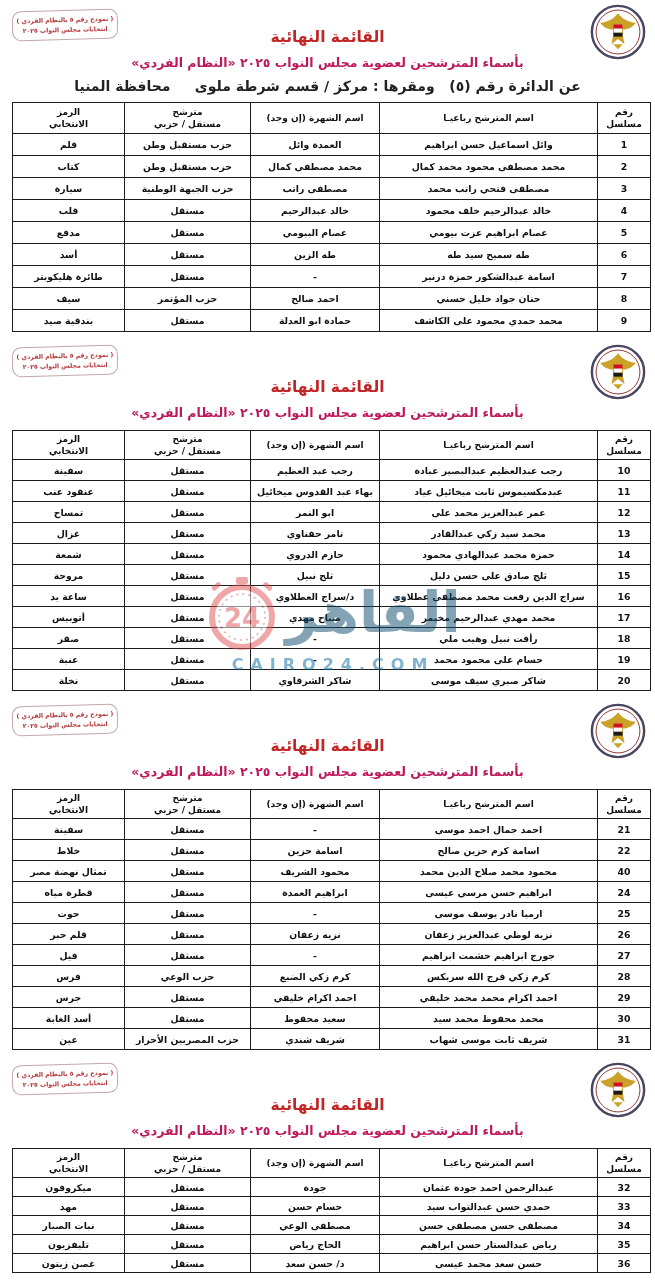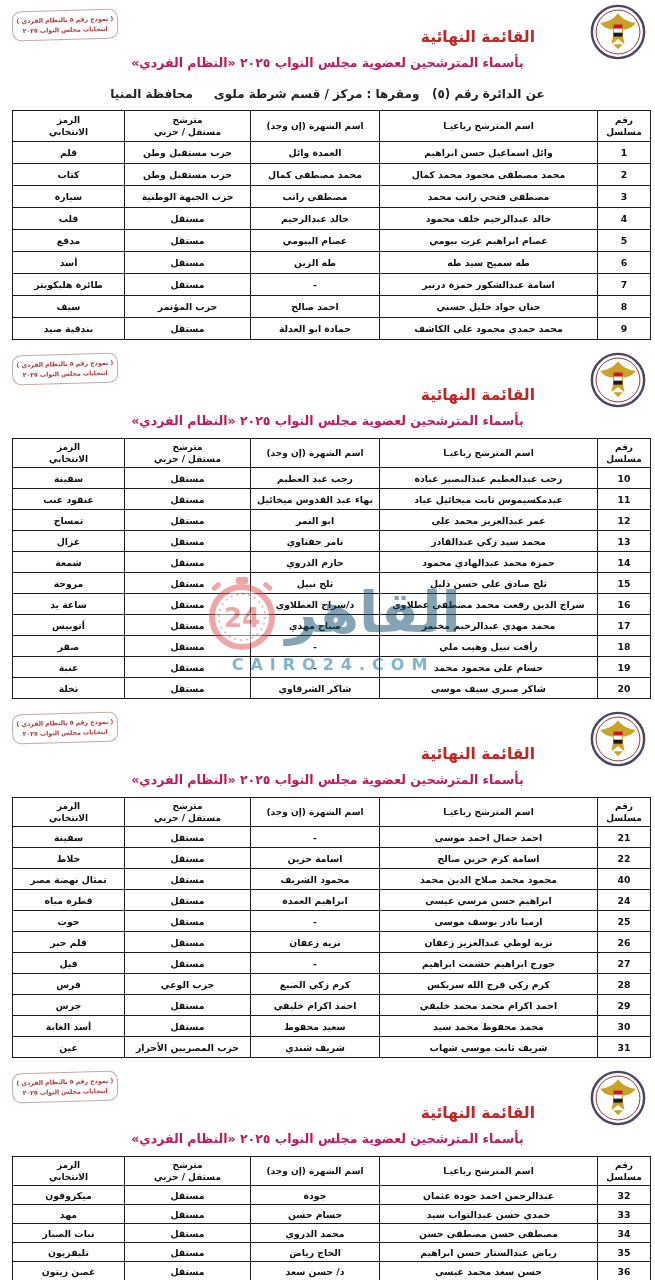--- a/index.html
+++ b/index.html
@@ -13,30 +13,30 @@
   .stamp{
     position:absolute;left:12px;top:10px;width:100px;
     border:1px solid #c4a8a8;border-radius:9px;padding:4px 2px;
     color:#b23535;font-size:6.2px;line-height:1.65;text-align:center;
     transform:rotate(-1.5deg);font-weight:bold;background:#fff;
   }
   .sec-rest .stamp{top:4px;}
   .emblem{position:absolute;right:9px;top:2px;width:56px;height:56px;}
   .sec-first .emblem{top:4px;}
   .title{
-    font-size:15.5px;font-weight:bold;color:#c12626;
+    text-align:center;font-size:15.5px;font-weight:bold;color:#c12626;
     line-height:18px;margin:0 120px;
   }
   .subtitle{
     text-align:center;font-size:12.5px;font-weight:bold;color:#be185d;
     line-height:15px;margin:9px 80px 0;white-space:pre;
   }
   .district{
-    text-align:center;font-size:12px;font-weight:bold;color:#222;
-    line-height:12px;margin-top:18px;white-space:pre;
+    text-align:center;font-size:14px;font-weight:bold;color:#222;
+    line-height:12px;margin-top:10px;white-space:pre;
   }
   table.cand{
     border-collapse:collapse;table-layout:fixed;width:613px;
     margin:10px 4px 0 38px;background:#fff;
   }
   table.cand th,table.cand td{
     border:1px solid #1c1c1c;text-align:center;vertical-align:middle;
     padding:0 2px;overflow:hidden;
   }
   table.cand th{font-size:9px;font-weight:bold;line-height:1.35;}
@@ -468,21 +468,21 @@
           <tr>
             <td class="c-serial td-serial">33</td>
             <td class="c-name td-name">حمدي حسن عبدالتواب سيد</td>
             <td class="c-famous td-famous">حسام حسن</td>
             <td class="c-party td-party">مستقل</td>
             <td class="c-symbol td-symbol">مهد</td>
           </tr>
           <tr>
             <td class="c-serial td-serial">34</td>
             <td class="c-name td-name">مصطفى حسن مصطفى حسن</td>
-            <td class="c-famous td-famous">محمد الدروي</td>
+            <td class="c-famous td-famous">مصطفى الوعي</td>
             <td class="c-party td-party">مستقل</td>
             <td class="c-symbol td-symbol">نبات الصبار</td>
           </tr>
           <tr>
             <td class="c-serial td-serial">35</td>
             <td class="c-name td-name">رياض عبدالستار حسن ابراهيم</td>
             <td class="c-famous td-famous">الحاج رياض</td>
             <td class="c-party td-party">مستقل</td>
             <td class="c-symbol td-symbol">تليفزيون</td>
           </tr>

